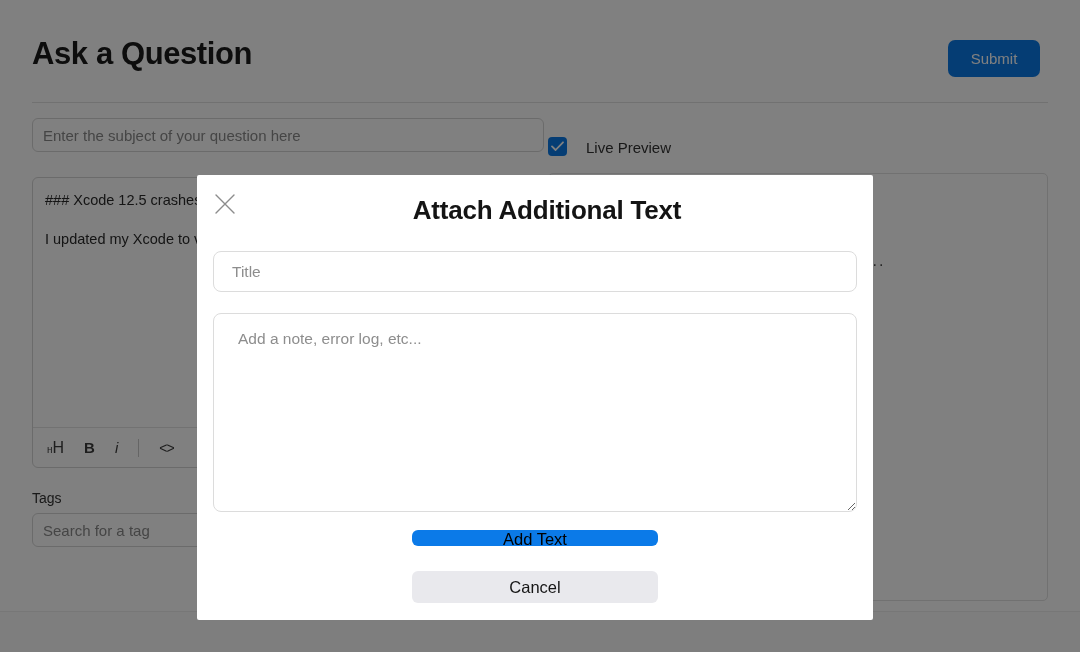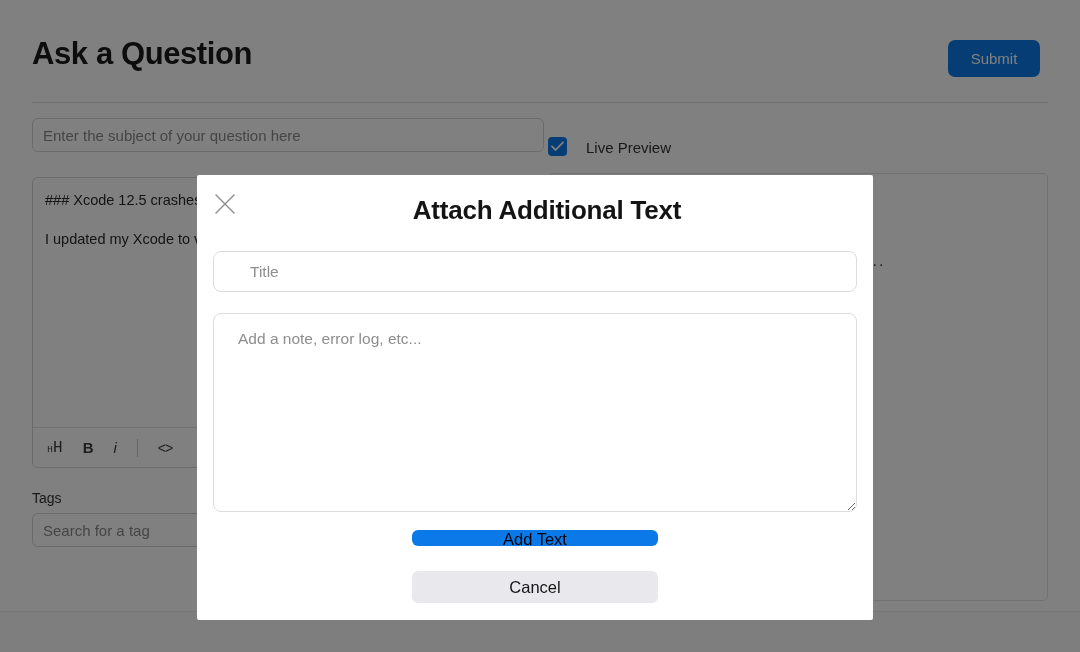--- a/index.html
+++ b/index.html
@@ -141,21 +141,21 @@
   }
   .tool-btn {
     font-size: 15px;
     color: #3c3c3c;
     background: none;
     border: none;
     cursor: pointer;
     font-family: "Liberation Sans", sans-serif;
     line-height: 1;
   }
-  .tool-btn.heading { font-size: 16px; font-weight: 500; font-family: Liberation Mono, monospace; }
+  .tool-btn.heading { font-size: 16px; font-weight: 500; }
   .tool-btn.heading small { font-size: 10px; vertical-align: baseline; }
   .tool-btn.bold { font-weight: bold; font-size: 15px; }
   .tool-btn.italic { font-style: italic; font-size: 15px; }
   .tool-divider {
     width: 1px;
     height: 18px;
     background: #c9c9c9;
   }
   .tool-btn.code { font-size: 14px; letter-spacing: -1px; }
 
@@ -254,21 +254,21 @@
 
   .modal-title-input {
     position: absolute;
     left: 16px;
     top: 76px;
     width: 644px;
     height: 41px;
     border: 1px solid #dcdcdc;
     border-radius: 8px;
     background: #ffffff;
-    padding: 0 36px;
+    padding: 0 18px;
     font-size: 15.5px;
     color: #333333;
     font-family: "Liberation Sans", sans-serif;
   }
   .modal-title-input::placeholder { color: #8d8d8d; }
 
   .modal-textarea {
     position: absolute;
     left: 16px;
     top: 138px;

